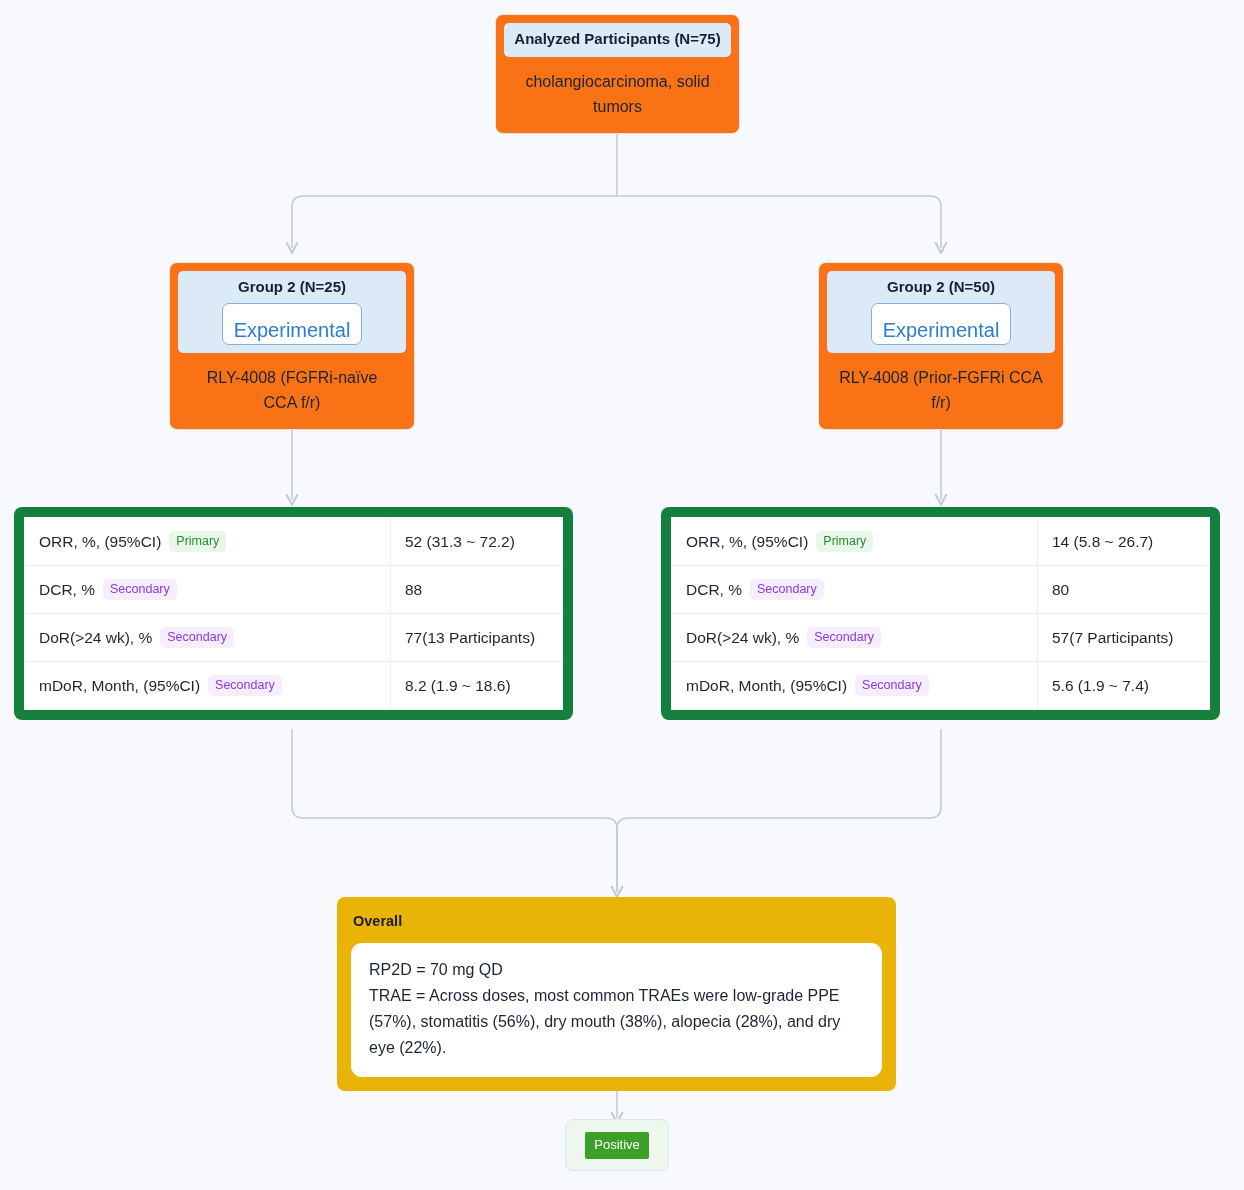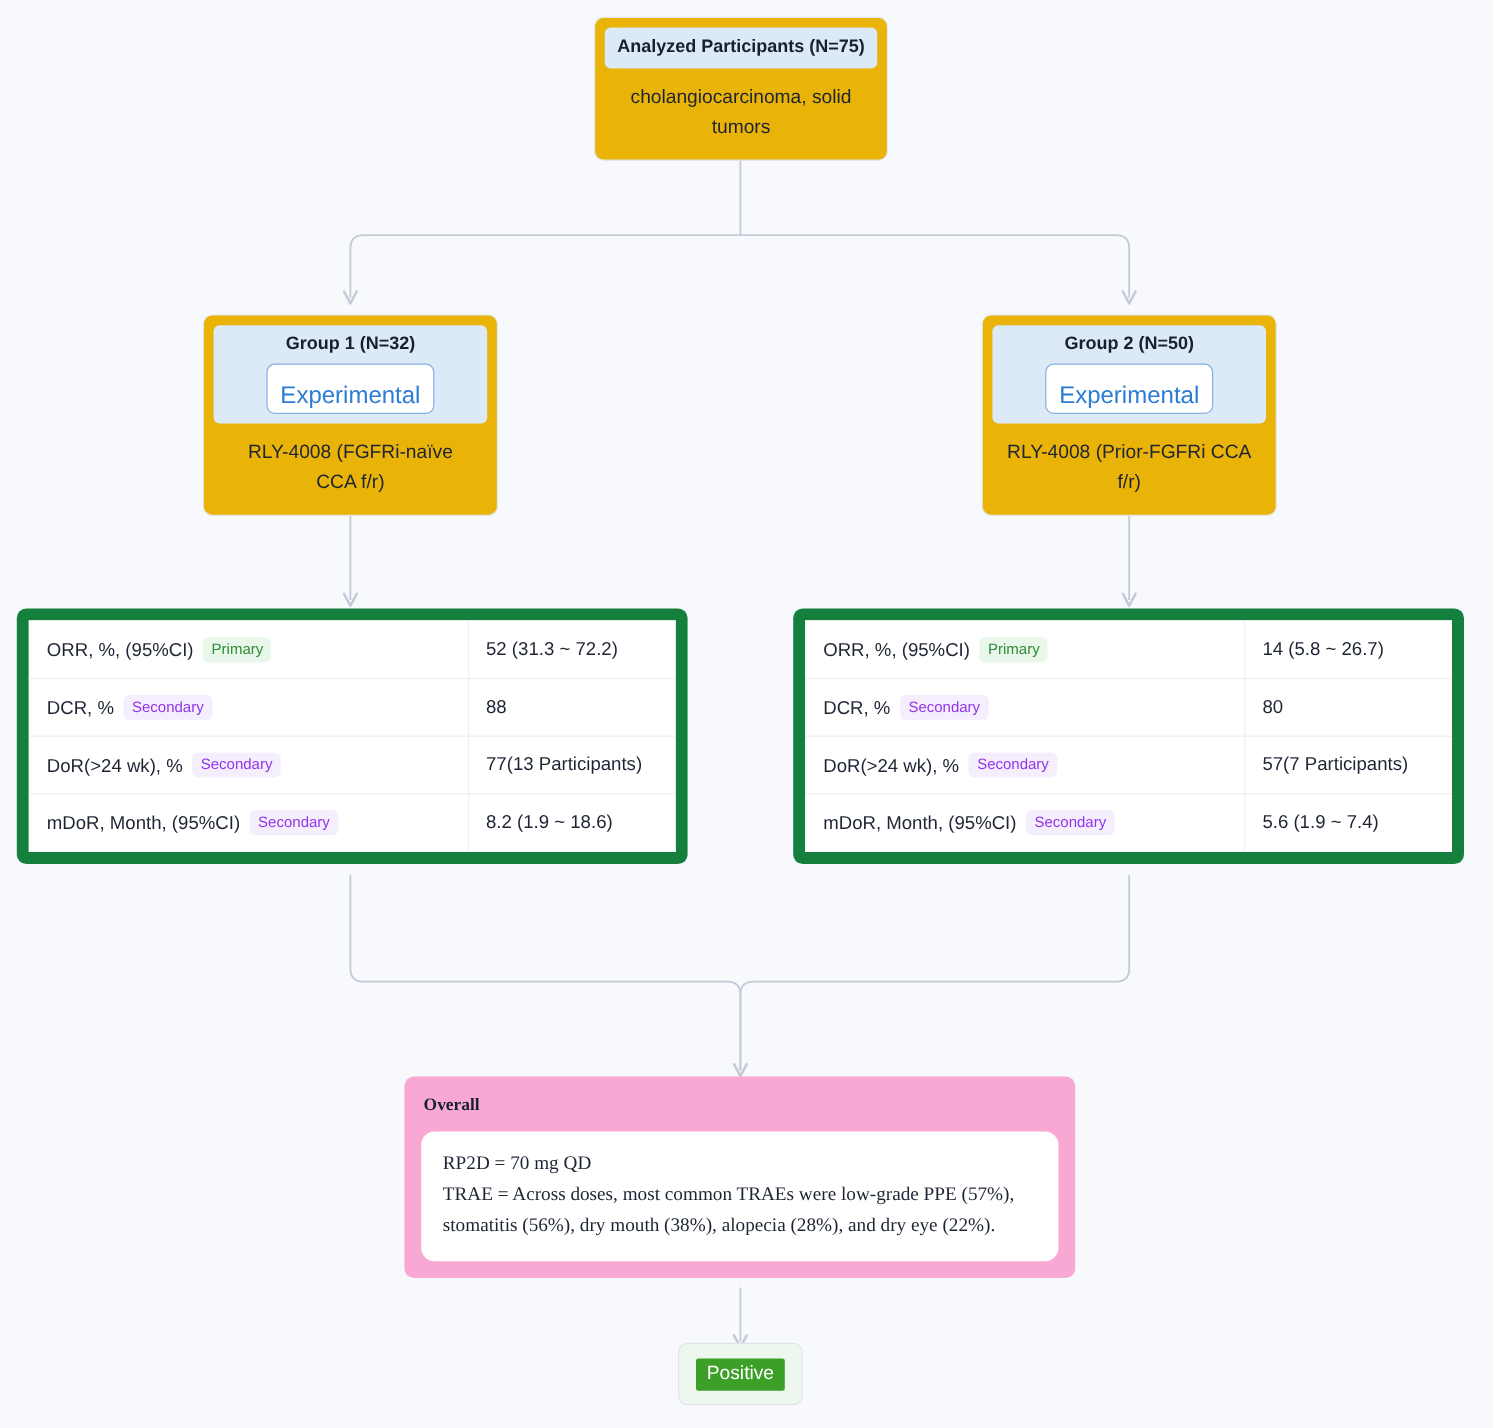--- a/index.html
+++ b/index.html
@@ -13,21 +13,21 @@
     overflow: hidden;
   }
   #root { position: relative; width: 1244px; height: 1190px; }
 
   
   #edges { position: absolute; left: 0; top: 0; width: 1244px; height: 1190px; pointer-events: none; }
 
   
   .card {
     position: absolute;
-    background: #eab308;
+    background: #f97316;
     border: 1px solid #e3e6ec;
     border-radius: 8px;
   }
   .card-head {
     margin: 8px 8px 0 8px;
     background: #dce9f7;
     border-radius: 5px;
     text-align: center;
     padding: 6px 8px 8px 8px;
   }
@@ -97,24 +97,23 @@
     font-size: 12.5px;
     line-height: 14px;
     vertical-align: 2px;
   }
   .tag-primary { background: #e9f7ea; color: #2e8b37; }
   .tag-secondary { background: #f5effd; color: #9234ea; }
 
   
   .overall-wrap {
     position: absolute;
-    background: #f9a8d4;
+    background: #eab308;
     border-radius: 8px;
     padding: 12px 14px 14px 14px;
-    font-family: Liberation Serif, serif;
   }
   .overall-title {
     font-size: 14.5px;
     font-weight: bold;
     color: #16202e;
     line-height: 20px;
     padding: 2px 2px 12px 2px;
   }
   .overall-body {
     background: #ffffff;
@@ -131,21 +130,21 @@
     background: #edf7ed;
     border: 1px solid #dfe6e9;
     border-radius: 8px;
     display: flex;
     align-items: center;
     justify-content: center;
   }
   .verdict-chip {
     background: #3c9f28;
     color: #ffffff;
-    font-size: 16px;
+    font-size: 13px;
     line-height: 20px;
     padding: 3px 9px 4px 9px;
     border-radius: 2px;
   }
 </style>
 </head>
 <body>
 
 <div id="root">
 
@@ -177,21 +176,21 @@
 
   <div class="card" style="left:495px; top:14px; width:245px;">
     <div class="card-head">
       <div class="card-head-title">Analyzed Participants (N=75)</div>
     </div>
     <div class="card-body">cholangiocarcinoma, solid tumors</div>
   </div>
 
   <div class="card" style="left:169px; top:262px; width:246px;">
     <div class="card-head">
-      <div class="card-head-title">Group 1 (N=32)</div>
+      <div class="card-head-title">Group 2 (N=25)</div>
       <span class="pill-experimental">Experimental</span>
     </div>
     <div class="card-body">RLY-4008 (FGFRi-naïve CCA f/r)</div>
   </div>
 
   <div class="card" style="left:818px; top:262px; width:246px;">
     <div class="card-head">
       <div class="card-head-title">Group 2 (N=50)</div>
       <span class="pill-experimental">Experimental</span>
     </div>

